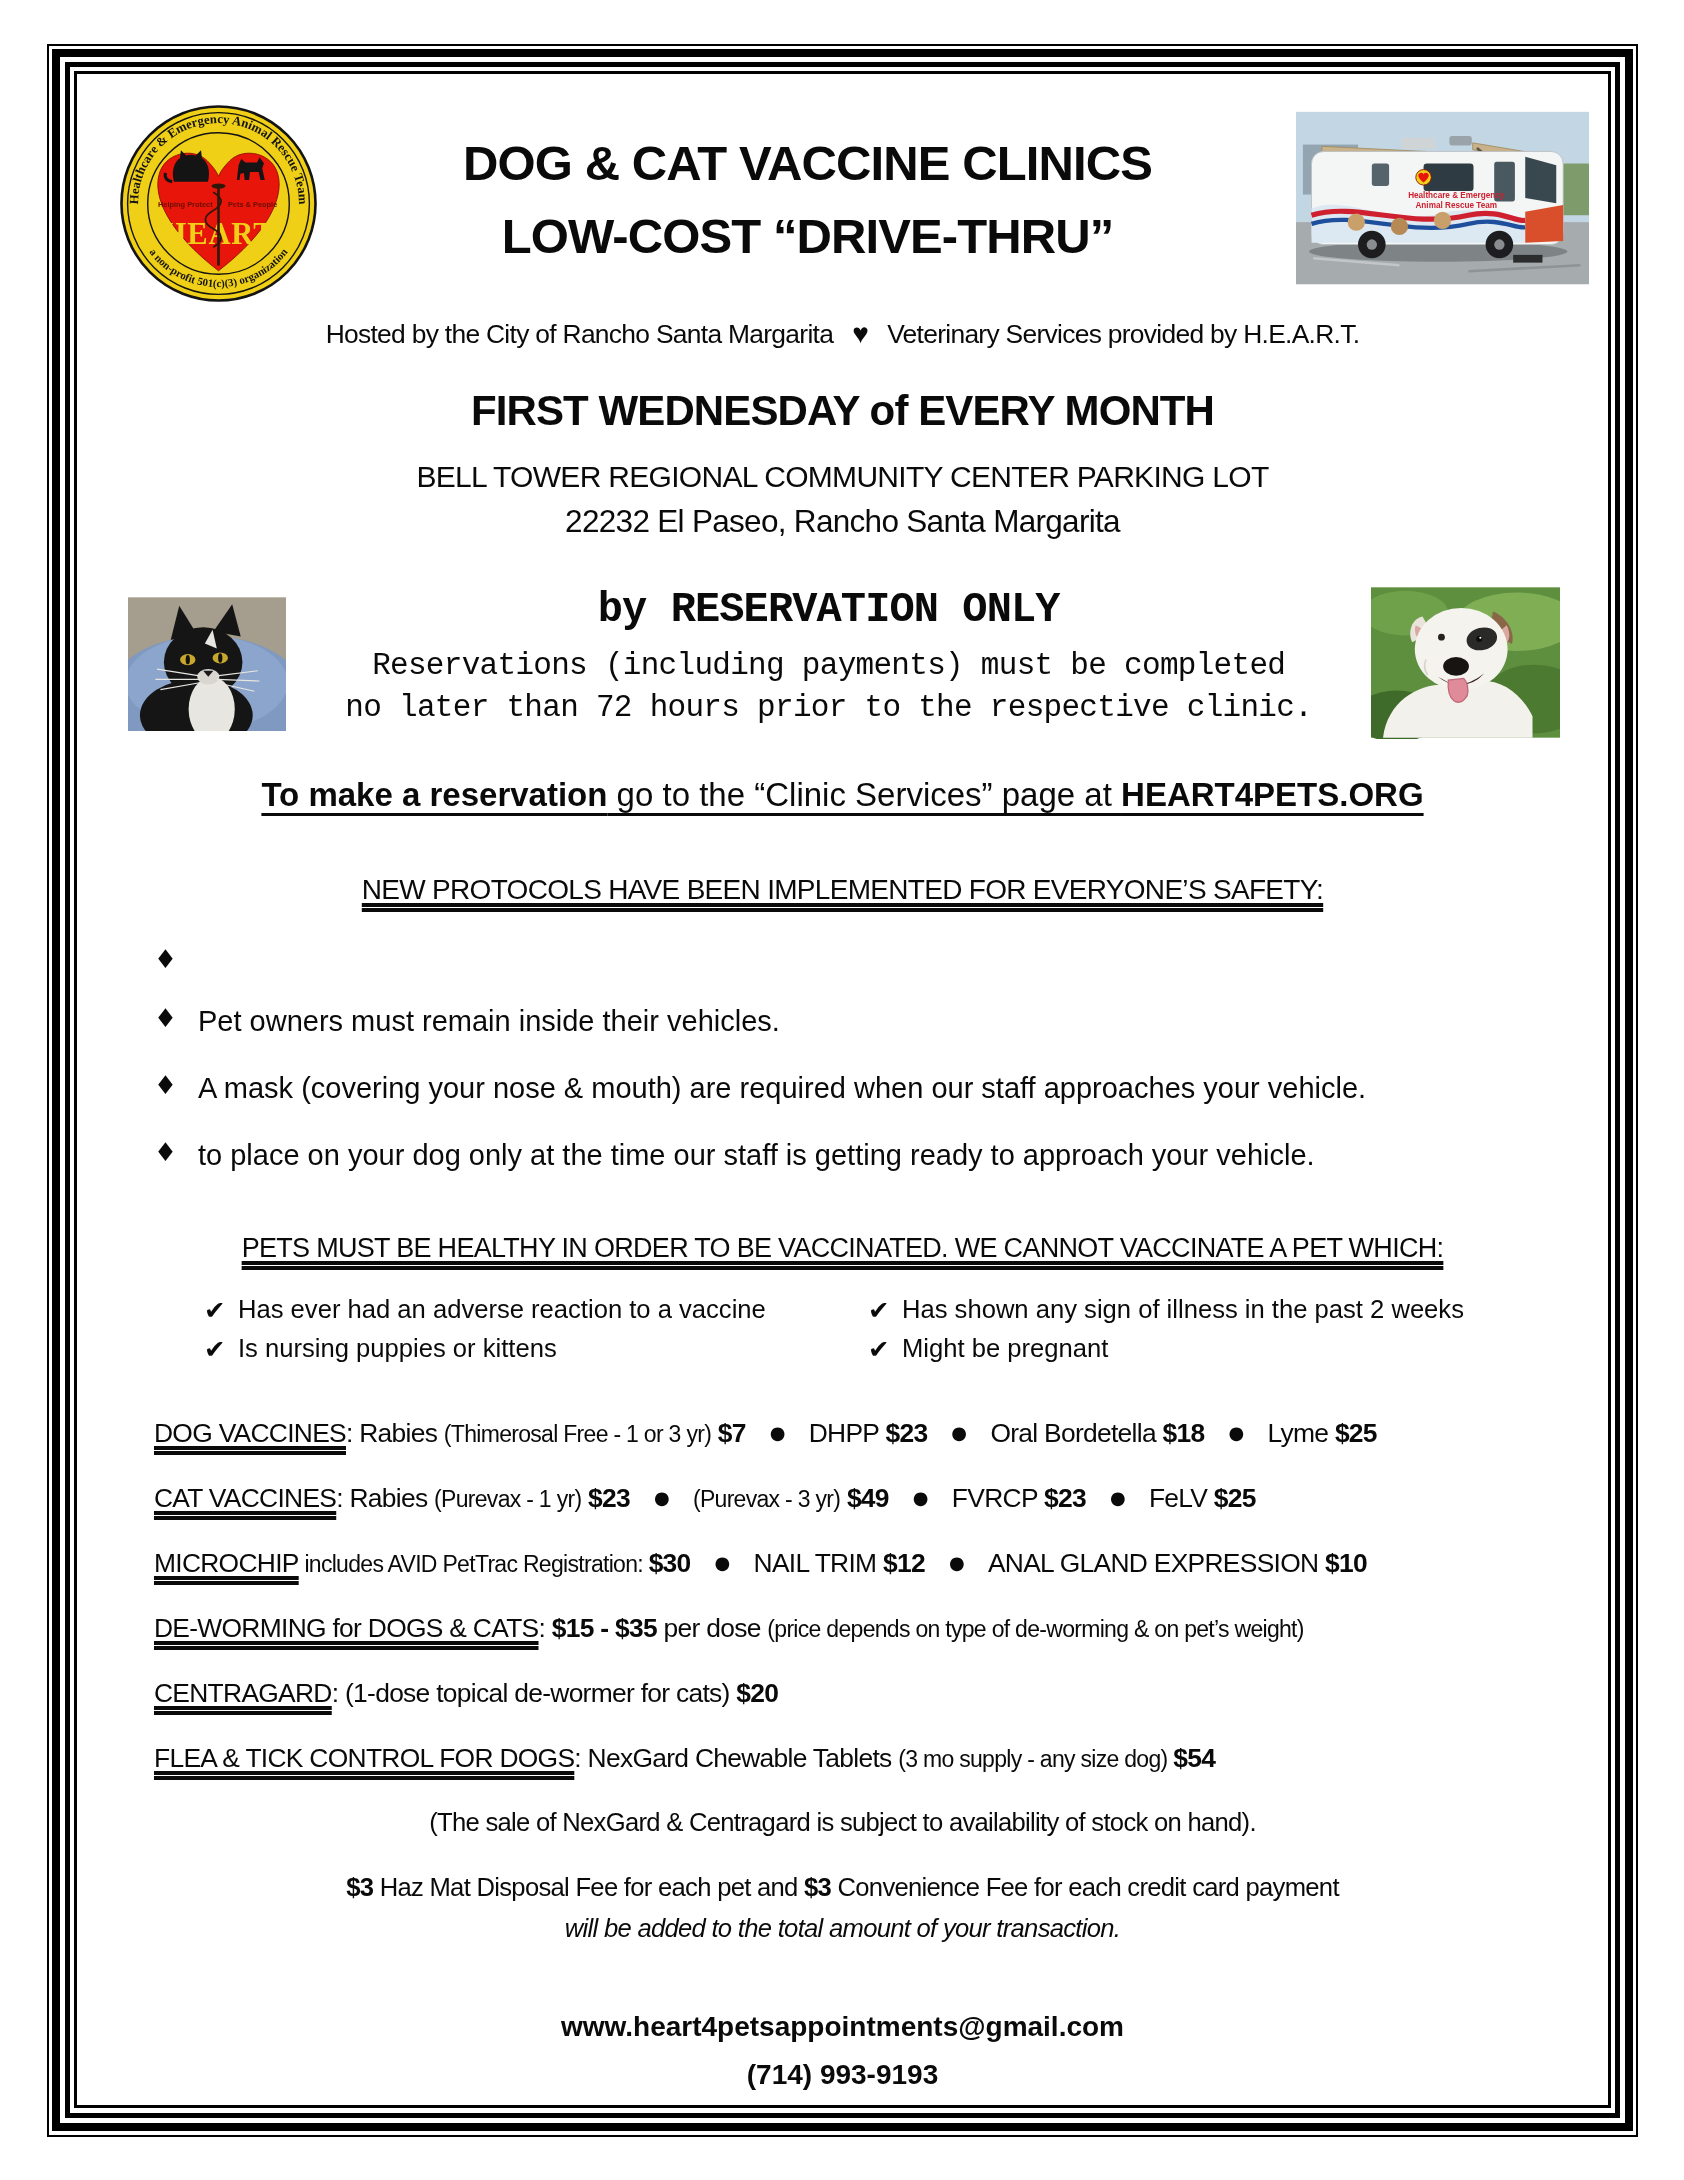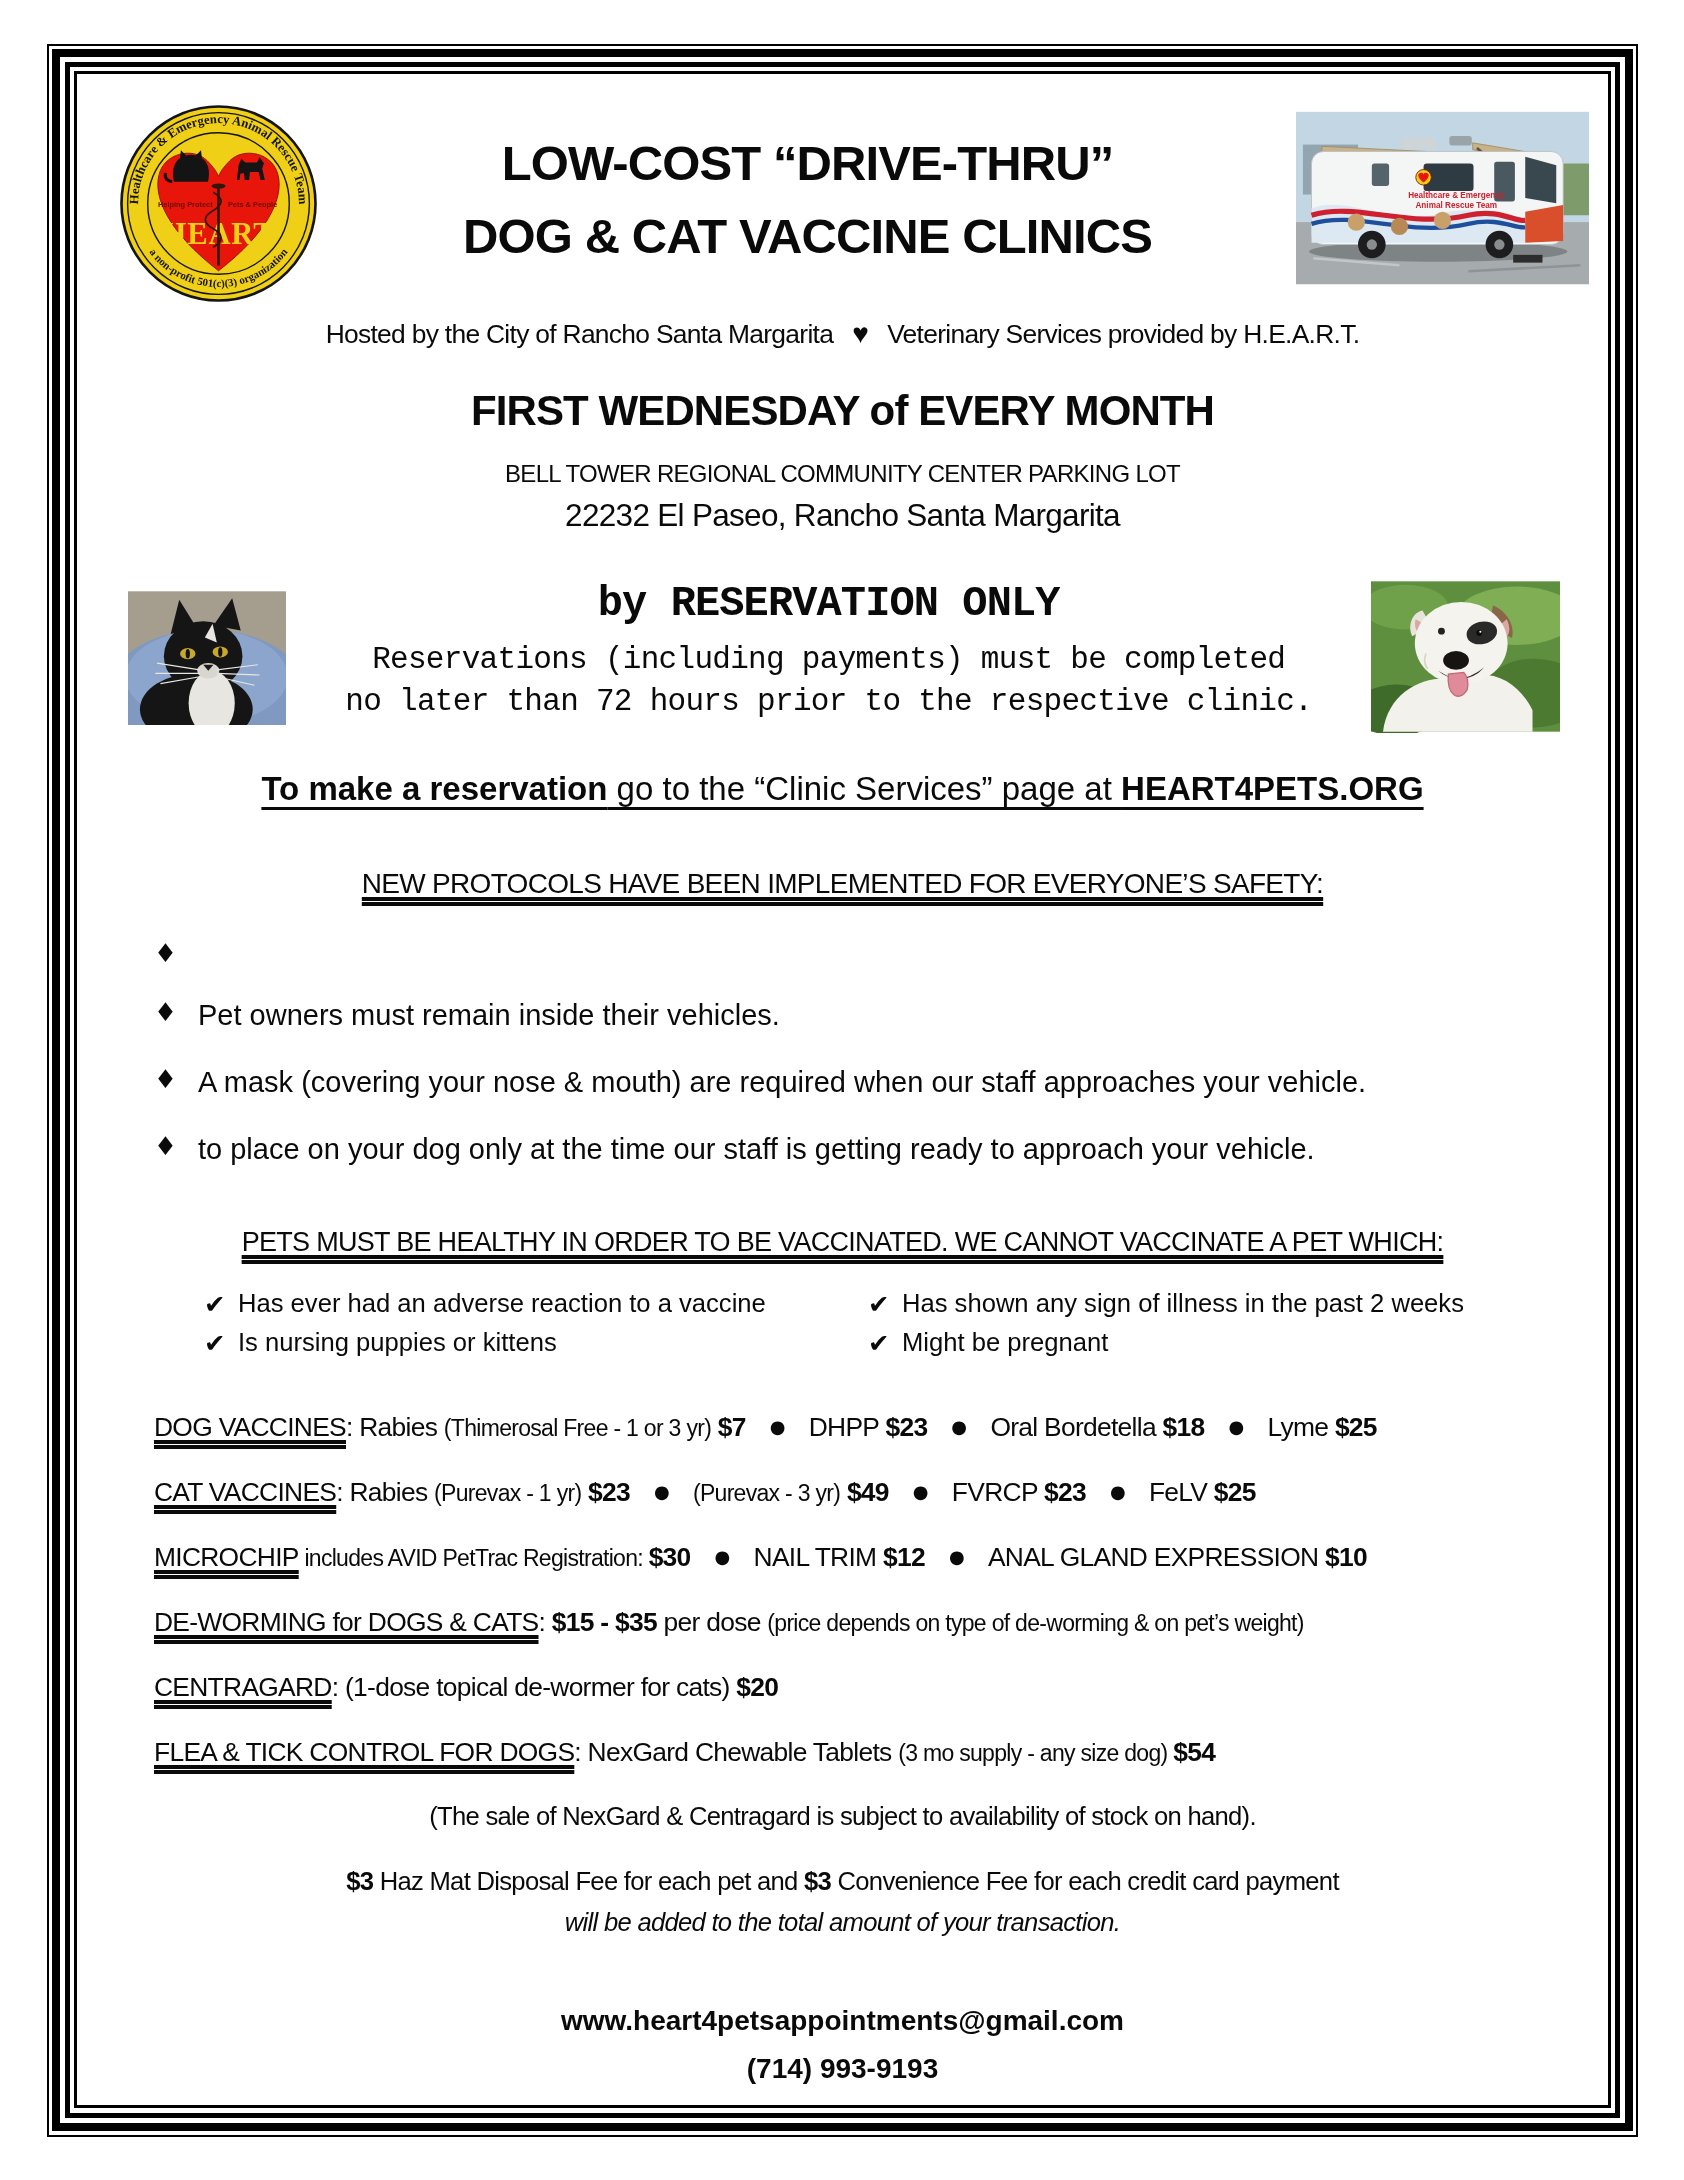--- a/index.html
+++ b/index.html
@@ -16,21 +16,21 @@
   .title-line{font-weight:bold;font-size:49px;line-height:1.5;letter-spacing:-0.9px;}
   .van-box{width:271px;height:174px;flex:0 0 auto;margin-top:8.5px;}
 
   .tight{letter-spacing:-0.7px;}
   .center{text-align:center;}
 
   .hosted{margin-top:13.6px;font-size:26.4px;}
   .hosted .heart-glyph{display:inline-block;margin:0 19px;font-size:28px;}
 
   .wednesday{margin-top:37px;font-size:42px;font-weight:bold;letter-spacing:-0.9px;}
-  .bell{margin-top:25.6px;font-size:24px;}
+  .bell{margin-top:25.6px;font-size:30px;}
   .address{margin-top:8.5px;font-size:31.5px;}
 
   .res-row{display:flex;align-items:flex-start;justify-content:space-between;margin-top:46px;font-family:Liberation Mono, monospace;}
   .cat-box{width:158px;height:135px;flex:0 0 auto;margin-left:10.2px;margin-top:10.2px;}
   .dog-box{width:189px;height:153px;flex:0 0 auto;margin-right:6.8px;}
   .res-center{flex:1 1 auto;text-align:center;padding:0 17px;}
   .res-heading{font-size:42px;font-weight:bold;letter-spacing:-0.9px;}
   .res-line{font-size:31px;margin-top:12px;line-height:1.3;}
 
   .cta{margin-top:37px;font-size:33px;text-decoration:underline;text-decoration-thickness:2.6px;text-underline-offset:6.8px;}
@@ -94,22 +94,22 @@
           <text x="77" y="119" font-size="8.5" font-weight="bold" fill="#6d0e00" text-anchor="middle">Helping Protect</text>
           <text x="154" y="119" font-size="8.5" font-weight="bold" fill="#6d0e00" text-anchor="middle">Pets &amp; People</text>
           <text x="115" y="161" font-family="'Liberation Serif','DejaVu Serif',serif" font-weight="bold" font-size="35" letter-spacing="1" fill="#f0cf17" text-anchor="middle">HEART</text>
           <ellipse cx="115" cy="95" rx="8" ry="3" fill="#30170a"></ellipse>
           <line x1="115" y1="95" x2="115" y2="186" stroke="#30170a" stroke-width="3"></line>
           <path d="M109,102 c12,7 12,14 0,21 c-12,7 -12,14 0,21 c12,7 12,14 0,21" stroke="#30170a" stroke-width="2" fill="none"></path>
         </svg>
       </div>
 
       <div class="title-block">
+        <div class="title-line">DOG &amp; CAT VACCINE CLINICS</div>
         <div class="title-line">LOW-COST “DRIVE-THRU”</div>
-        <div class="title-line">DOG &amp; CAT VACCINE CLINICS</div>
       </div>
 
       <div class="van-box">
         <svg viewBox="0 0 340 200" width="293" height="174">
           <rect x="0" y="0" width="340" height="200" fill="#c3d6e4"></rect>
           <rect x="8" y="38" width="64" height="58" fill="#93a5b1"></rect>
           <rect x="300" y="60" width="40" height="60" fill="#7d9b6b"></rect>
           <rect x="0" y="128" width="340" height="72" fill="#a6abad"></rect>
           <line x1="20" y1="170" x2="120" y2="178" stroke="#c2c6c8" stroke-width="3"></line>
           <line x1="200" y1="185" x2="330" y2="178" stroke="#8e9496" stroke-width="3"></line>

